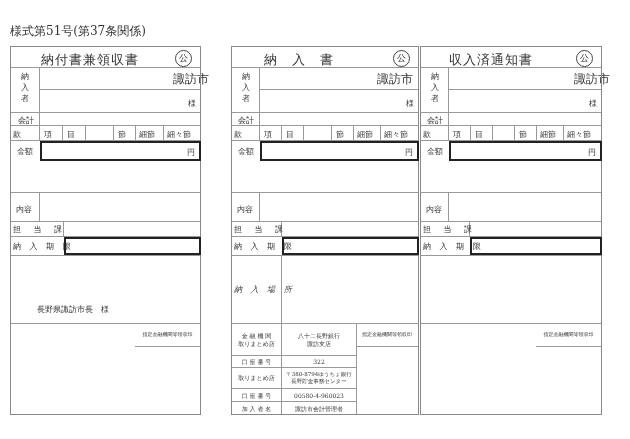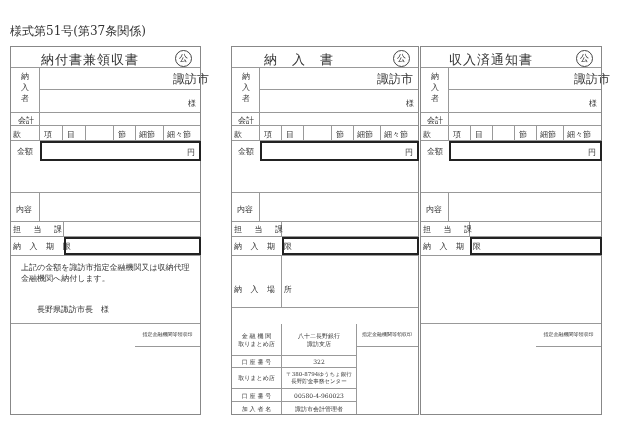--- a/index.html
+++ b/index.html
@@ -69,21 +69,20 @@
   </div>
   <div class="row" style="top:175px; height:15px;">
     <div class="cell vline lbl spaced" style="left:0; width:53px; padding:2px 0 0 2px; white-space:nowrap;">担 当 課</div>
     <div class="cell" style="left:53px; right:0;"></div>
   </div>
   <div class="row" style="top:190px; height:19px;">
     <div class="cell lbl spaced2" style="left:0; width:53px; padding:4px 0 0 2px; white-space:nowrap;">納 入 期 限</div>
     <div class="cell thick" style="left:53px; right:-1px;"></div>
   </div>
   <div class="row" style="top:209px; height:68px;">
-    <div class="abs lbl" style="left:10px; top:6px; width:175px; line-height:11px;">上記の金額を諏訪市指定金融機関又は収納代理金融機関へ納付します。</div>
     <div class="abs lbl" style="left:26px; top:48px;">長野県諏訪市長　様</div>
   </div>
   <div class="abs" style="top:277px; left:124px; right:0; height:22px; border-bottom:1px solid #999;">
     <div class="small" style="text-align:center; padding-top:7px;">指定金融機関等領収印</div>
   </div>
   <div class="abs" style="top:299px; left:124px; right:0; bottom:0;"></div>
 </div>
 
 <div class="abs city" style="left:377px;">諏訪市</div>
 <div class="panel" style="left:231px; width:188px;">
@@ -126,21 +125,21 @@
     <div class="cell" style="left:28px; right:0;"></div>
   </div>
   <div class="row" style="top:175px; height:15px;">
     <div class="cell vline lbl spaced" style="left:0; width:50px; padding:2px 0 0 2px; white-space:nowrap;">担 当 課</div>
     <div class="cell" style="left:50px; right:0;"></div>
   </div>
   <div class="row" style="top:190px; height:19px;">
     <div class="cell lbl spaced2" style="left:0; width:50px; padding:4px 0 0 2px; white-space:nowrap;">納 入 期 限</div>
     <div class="cell thick" style="left:50px; right:-1px;"></div>
   </div>
-  <div class="row" style="top:209px; height:52px;">
+  <div class="row" style="top:209px; height:68px;font-style:italic;">
     <div class="cell vline lbl spaced2" style="left:0; width:50px; padding:28px 0 0 2px; white-space:nowrap;">納 入 場 所</div>
   </div>
 
   <div class="abs" style="top:277px; left:0; width:124px; bottom:0; border-right:1px solid #999;">
     <div class="row" style="top:0; height:32px;">
       <div class="cell vline" style="left:0; width:50px; font-size:6px; text-align:center; padding-top:8px; white-space:pre-line; line-height:8px;">金 融 機 関
 取りまとめ店</div>
       <div class="cell" style="left:50px; right:0; font-size:6px; text-align:center; padding-top:8px; white-space:pre-line; line-height:8px;">八十二長野銀行
 諏訪支店</div>
     </div>

